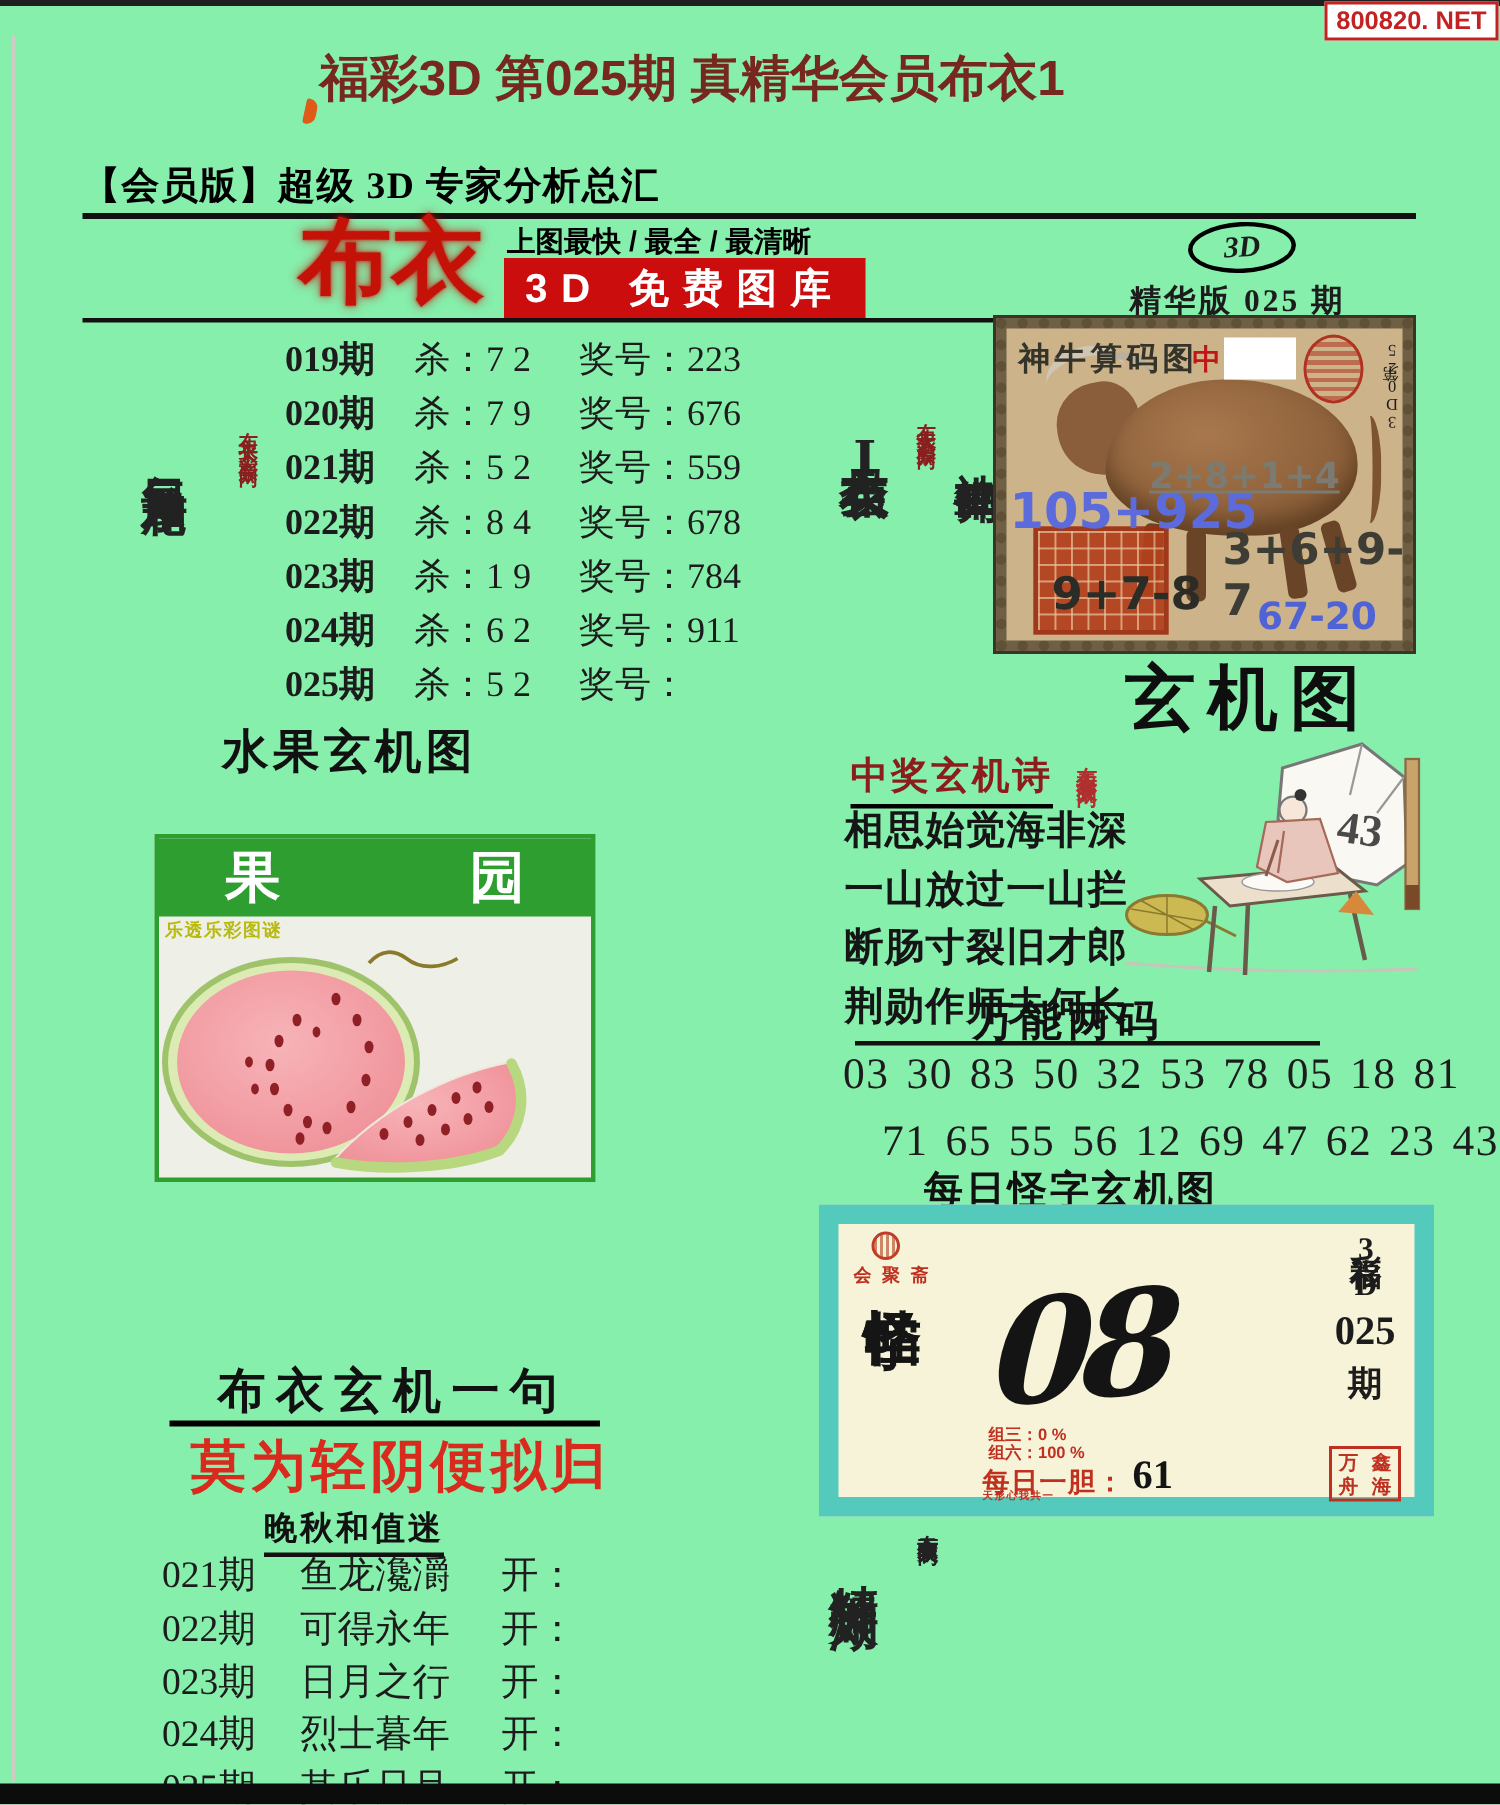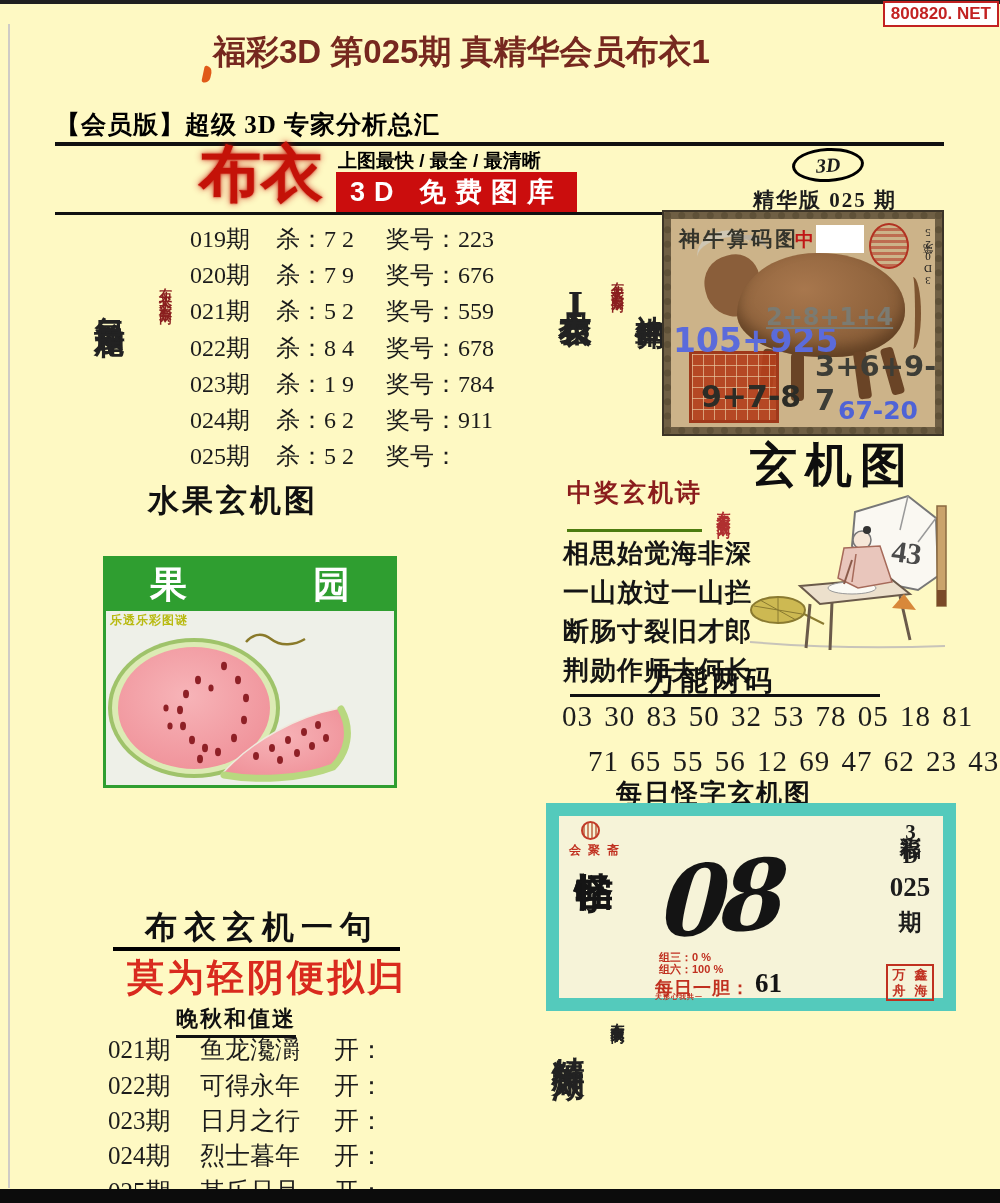--- a/index.html
+++ b/index.html
@@ -1,16 +1,16 @@
 <!DOCTYPE html>
 <html><head>
 <meta charset="utf-8">
 <style>
   html,body{margin:0;padding:0;background:#e8e6e2;}
-  .page{position:relative;width:1000px;height:1203px;background:#fef9c3;overflow:hidden;
+  .page{position:relative;width:1000px;height:1203px;background:#86efac;overflow:hidden;
         font-family:"Liberation Serif","DejaVu Serif",serif;color:#1c1c1c;}
   .abs{position:absolute;}
   .vert{writing-mode:vertical-rl;text-orientation:upright;line-height:1;}
 
   .topbar{left:0;top:0;width:1000px;height:4px;background:#1f1f1f;}
   .leftline{left:8px;top:24px;width:2px;height:1164px;background:#cfccc6;}
   .badge{right:1px;top:1px;border:2px solid #c32222;color:#c32222;background:#fff;
          font:700 17px "Liberation Sans","DejaVu Sans",sans-serif;padding:1px 6px;}
   .title{left:213px;top:30px;font:700 33px "Liberation Sans","DejaVu Sans",sans-serif;color:#76281f;}
   .titlemark{left:203px;top:66px;width:8px;height:17px;background:#e05a18;border-radius:2px 6px 6px 2px;transform:rotate(12deg);}
@@ -27,21 +27,21 @@
   .oval3d{position:absolute;left:737px;top:2px;width:66px;height:28px;border:3px solid #000;border-radius:50%;
           display:flex;align-items:center;justify-content:center;font:italic 900 20px "Liberation Serif",serif;transform:rotate(-3deg);}
   .edition{position:absolute;left:698px;top:40px;font:700 21px "Liberation Serif",serif;
            border-bottom:2px solid #000;padding-bottom:1px;letter-spacing:2px;}
   .rule2{height:3px;background:#111;}
 
   .kill-vert{left:94px;top:292px;font-size:31px;font-weight:700;letter-spacing:3px;color:#222;}
   .kill-site{left:159px;top:278px;font-size:13px;font-weight:700;color:#8a1f1f;letter-spacing:4px;}
   .kill-rows{left:190px;top:221px;width:332px;font-size:24px;}
   .kill-row{display:flex;height:36.2px;align-items:center;}
-  .kr-issue{width:86px;}
+  .kr-issue{width:86px;font-weight:bold;}
   .kr-kill{width:110px;}
   .kr-prize{flex:1;}
 
   .fruit-title{left:148px;top:480px;font:700 31px "Liberation Sans",sans-serif;letter-spacing:3px;color:#111;}
   .fruit-box{left:103px;top:556px;width:288px;height:226px;border:3px solid #2f9e30;background:#eef0e8;box-sizing:content-box;}
   .fruit-band{height:52px;background:#2f9e30;color:#fff;display:flex;align-items:center;
               justify-content:space-between;padding:0 44px;font-size:37px;font-weight:700;}
   .fruit-label{font:700 12px "Liberation Sans",sans-serif;color:#b8ba10;padding:1px 0 0 4px;letter-spacing:1px;height:16px;}
   .fruit-img{position:relative;height:156px;}
 
@@ -71,22 +71,22 @@
                              linear-gradient(90deg,rgba(235,200,160,.7) 1px,transparent 1px);
             background-size:11px 11px;}
   .ox-ov{z-index:4;font-family:"DejaVu Sans","Liberation Sans",sans-serif;font-weight:700;}
   .ov1{left:2px;top:102px;font-size:33px;color:#5b6bdb;}
   .ov2{left:95px;top:84px;font-size:24px;color:#7b7b72;text-decoration:underline;}
   .ov3{left:144px;top:130px;font-size:29px;color:#3d3d36;}
   .ov4{left:30px;top:160px;font-size:30px;color:#2c2c26;}
   .ov5{left:167px;top:177px;font-size:25px;color:#4f63d6;}
   .ox-caption{left:750px;top:434px;font-size:47px;font-weight:900;letter-spacing:8px;color:#0e0e0e;}
 
-  .poem-title{left:567px;top:476px;font:700 25px "Liberation Sans",sans-serif;color:#8b1d1d;
-              border-bottom:3px solid #4d7c0f;padding-bottom:20px;letter-spacing:2px;}
+  .poem-title{left:567px;top:500px;font:700 25px "Liberation Sans",sans-serif;color:#8b1d1d;
+              border-bottom:3px solid #000000;padding-bottom:3px;letter-spacing:2px;}
   .poem-lines{left:563px;top:534px;font:700 26px "Liberation Sans",sans-serif;color:#151515;line-height:39px;letter-spacing:1px;}
   .poem-site{left:716px;top:500px;font-size:14px;font-weight:700;color:#b03030;letter-spacing:2px;}
   .scholar{left:740px;top:490px;}
 
   .codes-title{left:648px;top:662px;font-size:28px;font-weight:700;letter-spacing:4px;color:#111;}
   .codes-rule{left:570px;top:694px;width:310px;height:3px;background:#111;}
   .codes-row{font-size:29px;letter-spacing:1px;word-spacing:3px;white-space:pre;color:#1c1c1c;}
   .codes-row1{left:562px;top:700px;}
   .codes-row2{left:588px;top:745px;}
 

